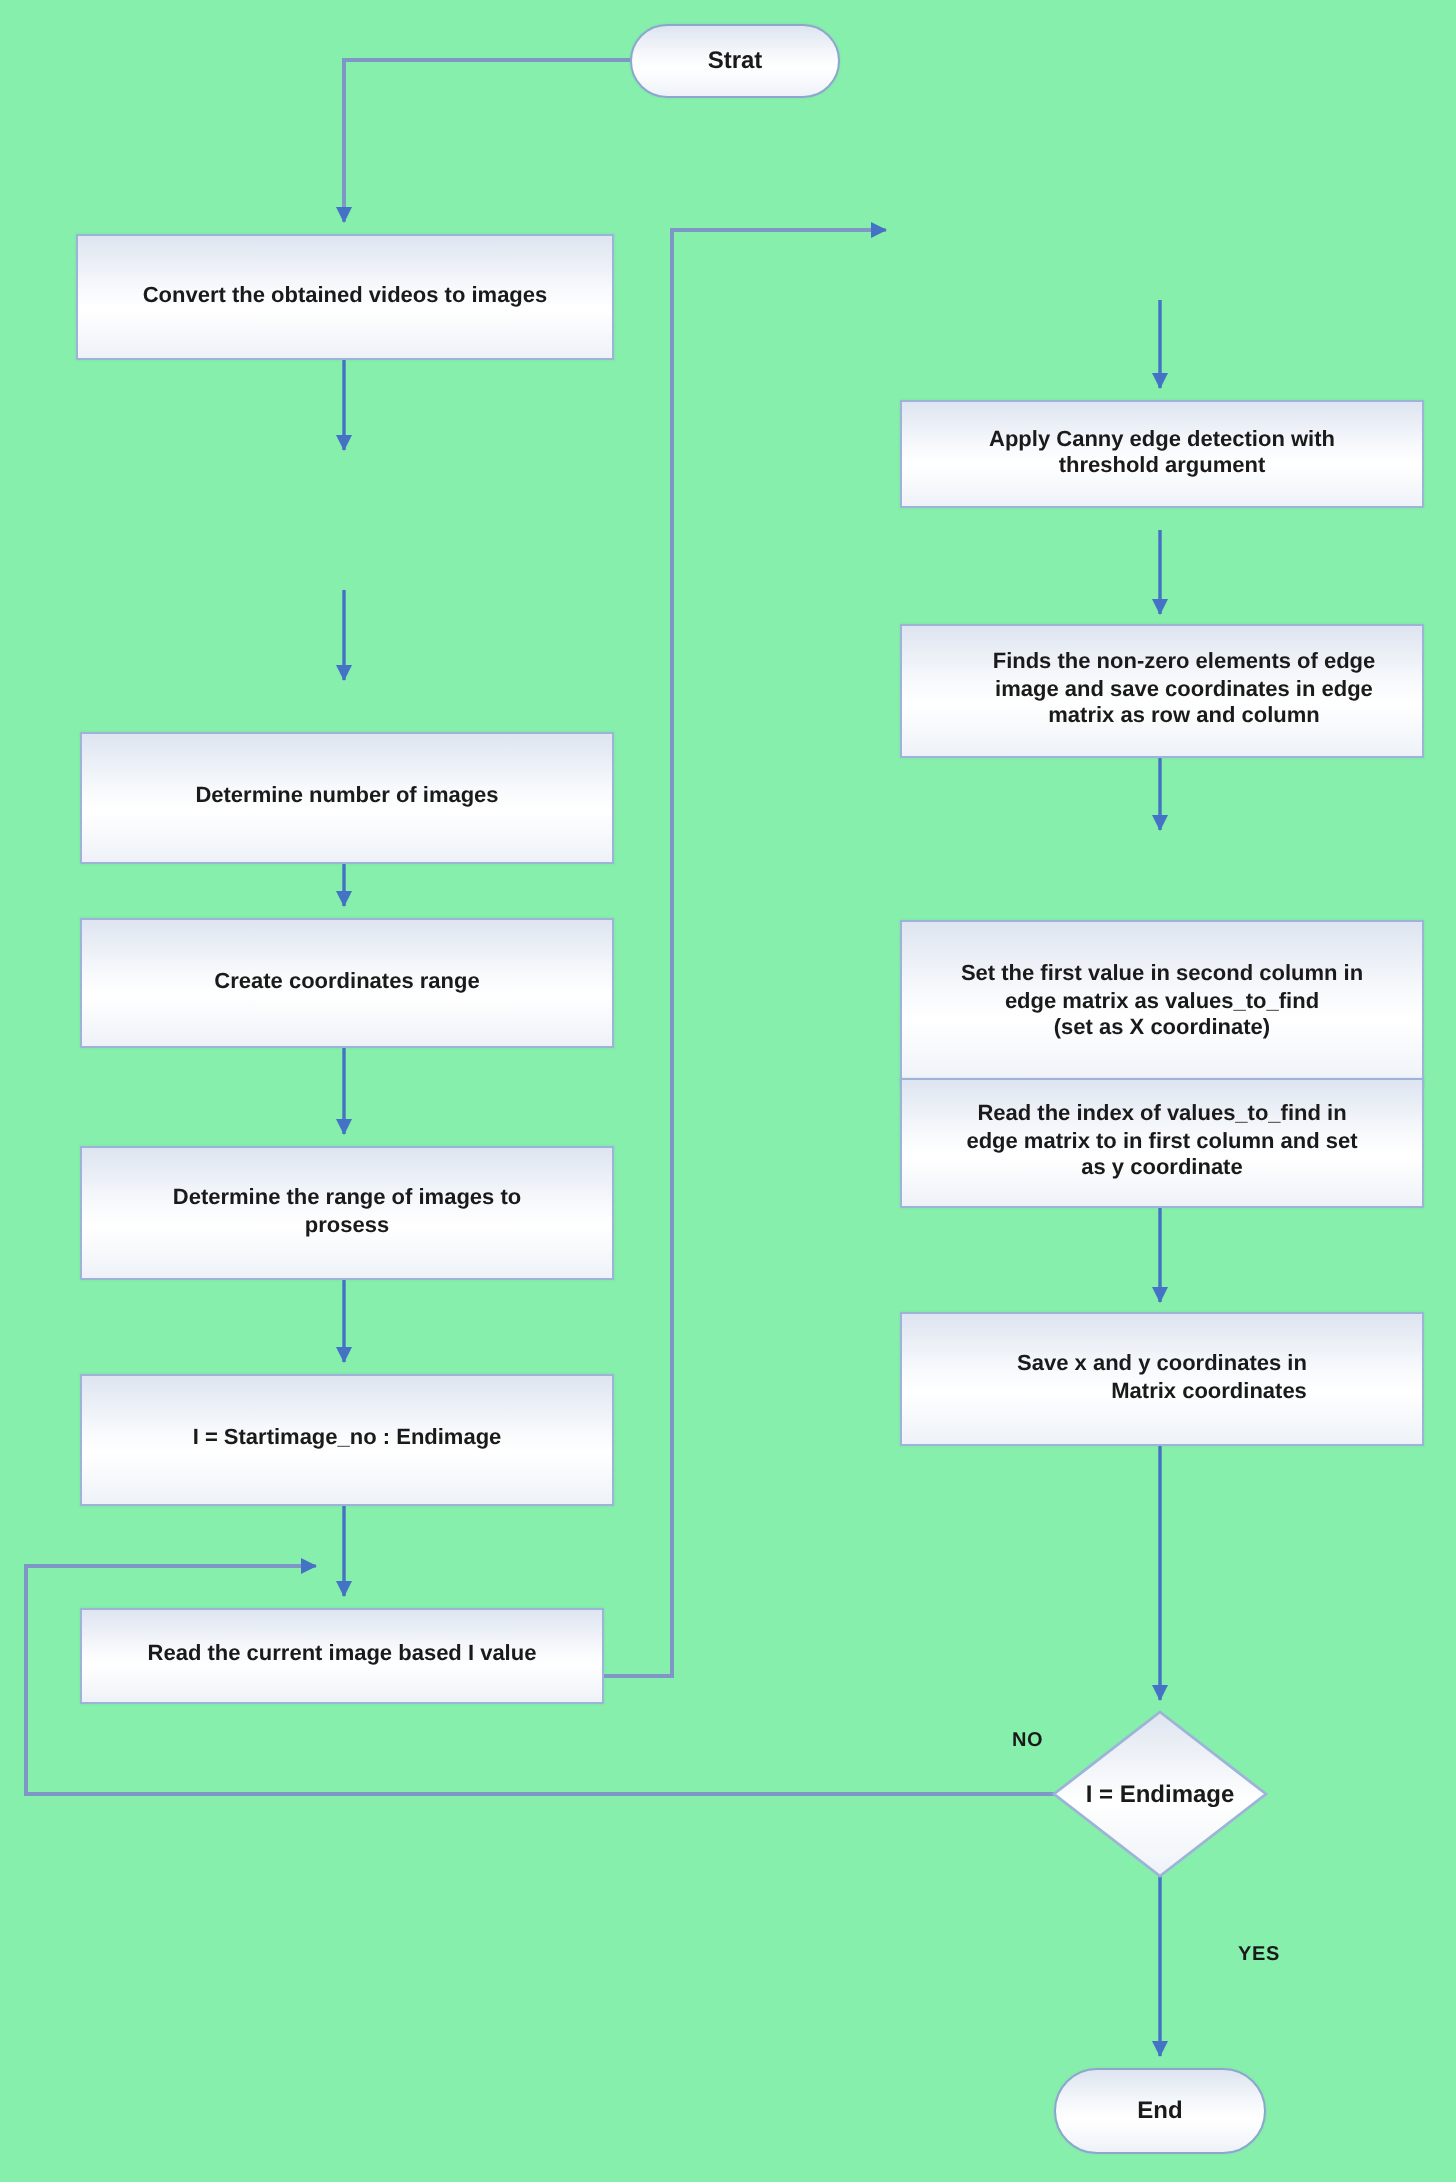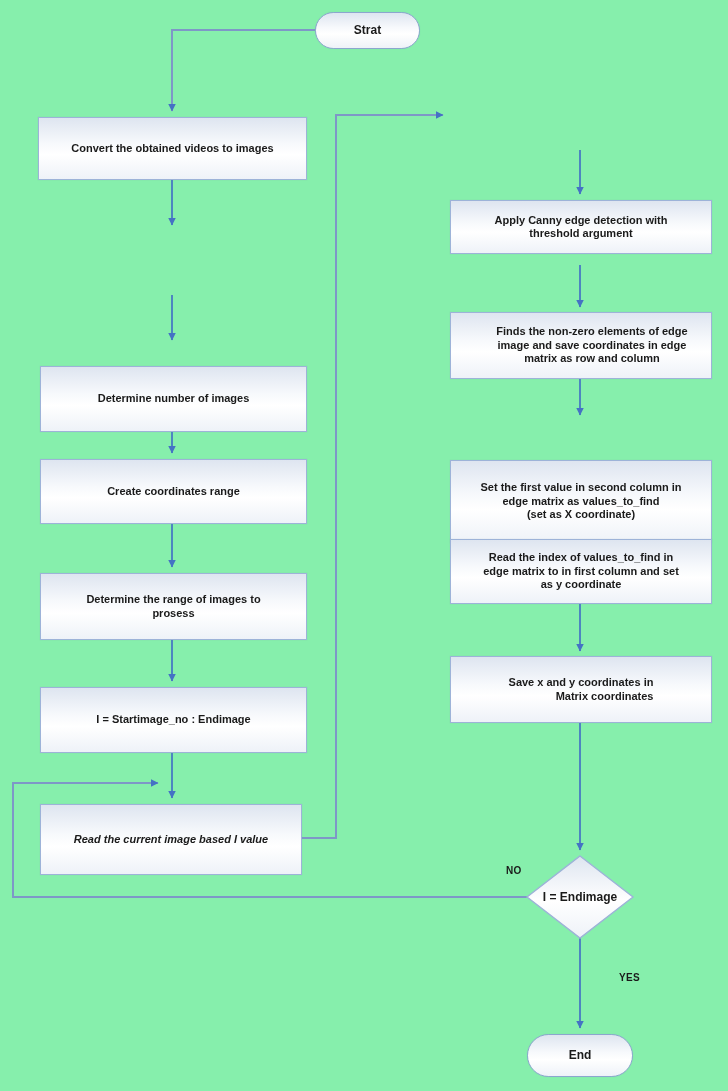--- a/index.html
+++ b/index.html
@@ -134,21 +134,21 @@
 
   <div class="node" style="left:40px; top:573px; width:267px; height:67px;justify-content:center;">
     <span>Determine the range of images to
 prosess</span>
   </div>
 
   <div class="node" style="left:40px; top:687px; width:267px; height:66px;">
     <span>I = Startimage_no : Endimage</span>
   </div>
 
-  <div class="node" style="left:40px; top:804px; width:262px; height:71px;font-style:italic;">
+  <div class="node" style="left:40px; top:804px; width:262px; height:48px;">
     <span>Read the current image based I value</span>
   </div>
 
 
   <div class="node" style="left:450px; top:200px; width:262px; height:54px;justify-content:center;">
     <span>Apply Canny edge detection with
 threshold argument</span>
   </div>
 
   <div class="node" style="left:450px; top:312px; width:262px; height:67px;padding-left:28px;">

